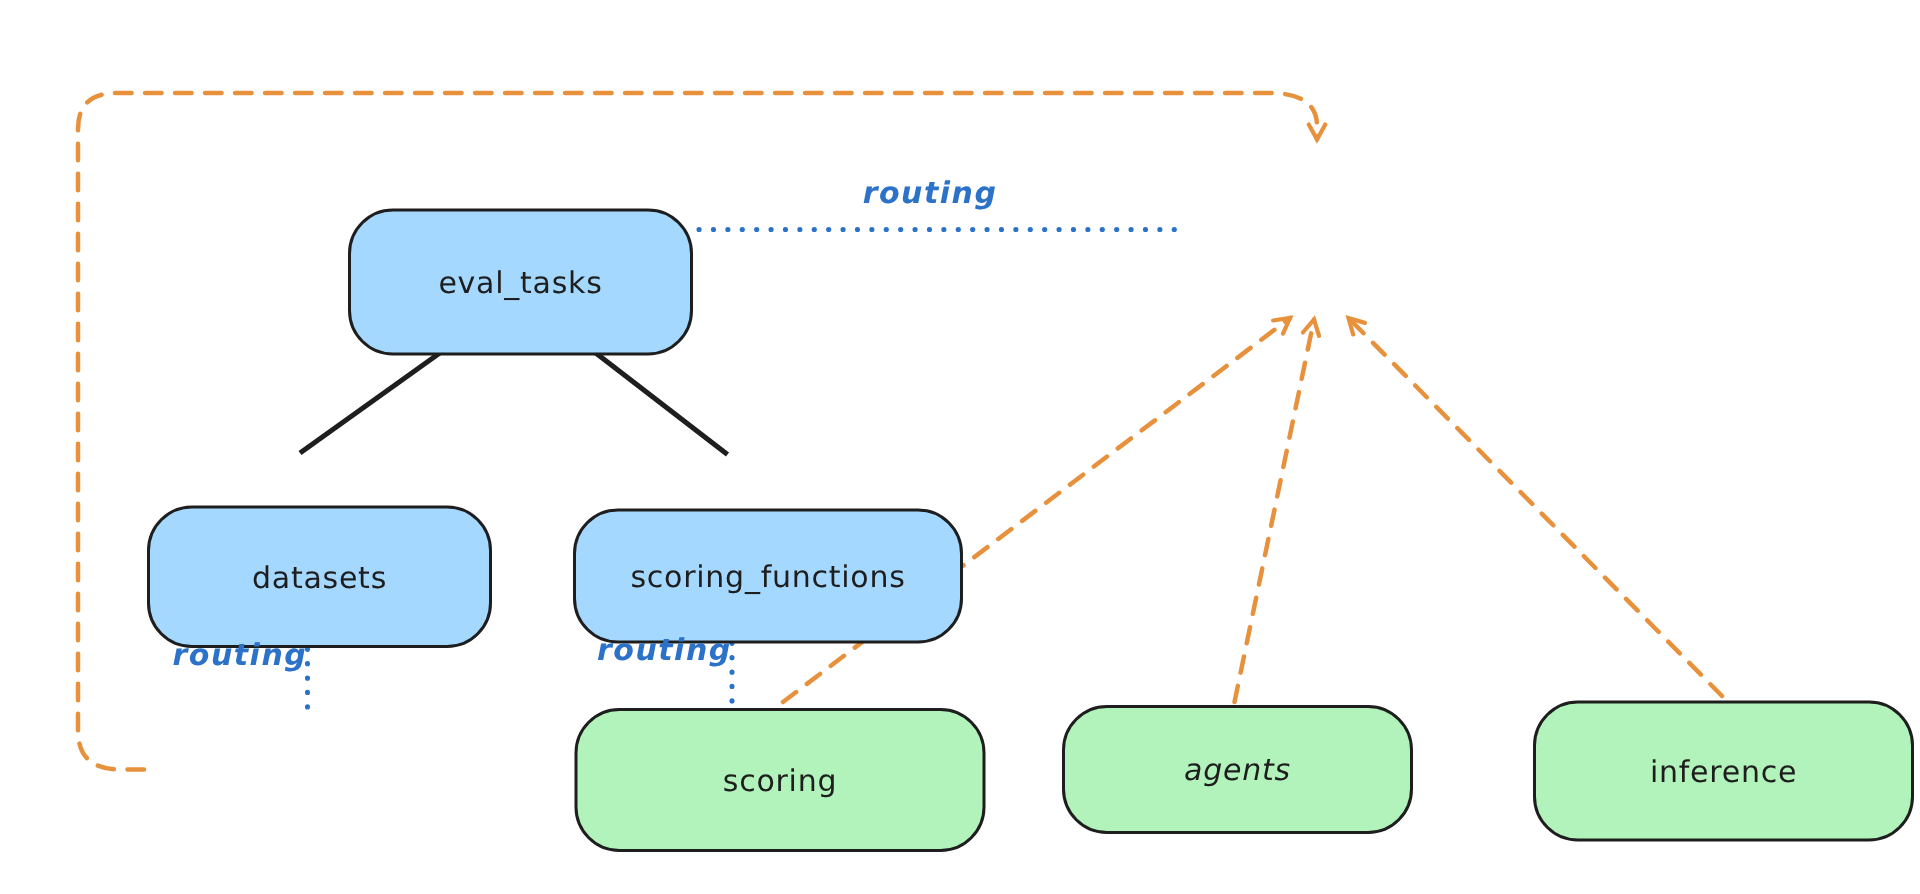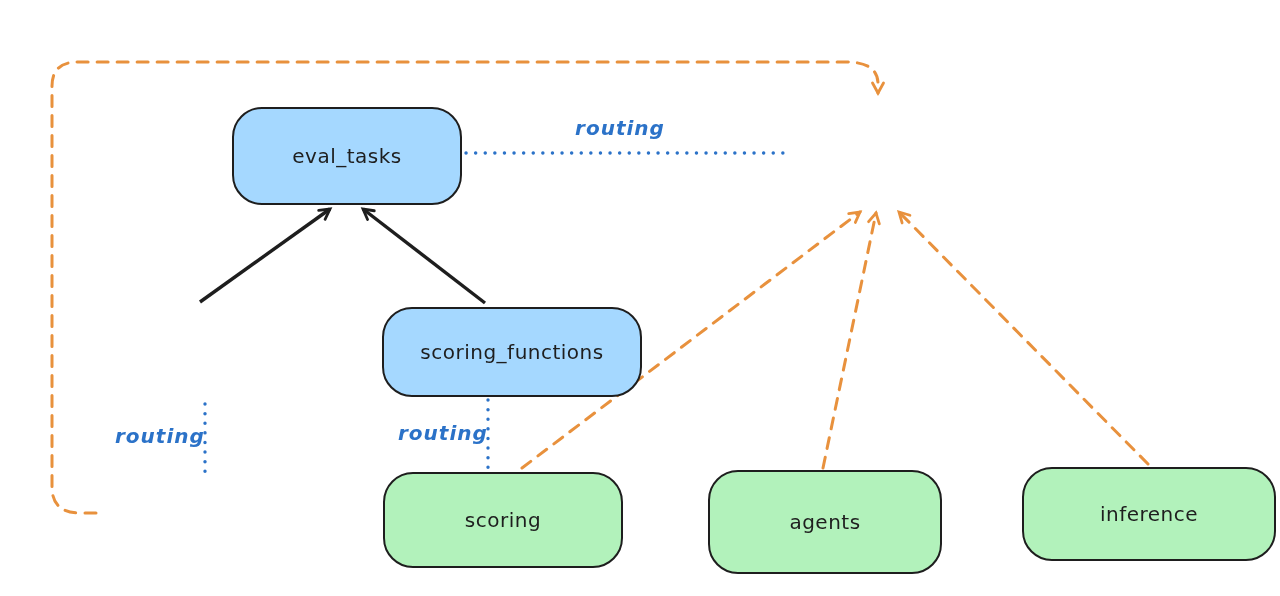--- a/index.html
+++ b/index.html
@@ -25,21 +25,21 @@
     display: flex;
     align-items: center;
     justify-content: center;
     border: 2.6px solid #1e1e1e;
     border-radius: 30px;
     font-size: 20px;
     color: #1e1e1e;
     letter-spacing: 0.5px;
     box-sizing: border-box;
   }
-  .node-blue  { background: #a5d8ff; }
+  .node-blue  { background: #a5d8ff; margin-top: 32px; }
   .node-green { background: #b2f2bb; }
 
   .edge-label {
     position: absolute;
     color: #2b72c8;
     font-size: 20px;
     font-weight: bold;
     letter-spacing: 1px;
     white-space: nowrap;
     font-style: italic;
@@ -71,31 +71,34 @@
     <path d="M522,468 L860,212" fill="none" stroke="#e8913d" stroke-width="3" stroke-linecap="round" stroke-dasharray="11 9" marker-end="url(#arrowOrange)"></path>
     <path d="M823,468 L876,213" fill="none" stroke="#e8913d" stroke-width="3" stroke-linecap="round" stroke-dasharray="11 9" marker-end="url(#arrowOrange)"></path>
     <path d="M1148,464 L899,212" fill="none" stroke="#e8913d" stroke-width="3" stroke-linecap="round" stroke-dasharray="11 9" marker-end="url(#arrowOrange)"></path>
   </svg>
 
   <div class="node node-blue" style="left:232px; top:107px; width:230px; height:98px;">
     <span>eval_tasks</span>
   </div>
 
 
+  <div class="node node-blue" style="left:98px; top:305px; width:230px; height:95px;">
+    <span>datasets</span>
+  </div>
 
   <div class="node node-blue" style="left:382px; top:307px; width:260px; height:90px;">
     <span>scoring_functions</span>
   </div>
 
 
-  <div class="node node-green" style="left:383px; top:472px; width:240px; height:96px;">
+  <div class="node node-green" style="left:383px; top:472px; width:274px; height:96px;">
     <span>scoring</span>
   </div>
 
-  <div class="node node-green" style="left:708px; top:470px; width:234px; height:104px;">
+  <div class="node node-green" style="left:708px; top:470px; width:234px; height:86px;font-style:italic;">
     <span>agents</span>
   </div>
 
   <div class="node node-green" style="left:1022px; top:467px; width:254px; height:94px;">
     <span>inference</span>
   </div>
 
   <div class="edge-label" style="left:560px; top:116px; width:120px; text-align:center;">routing</div>
 
   <div class="edge-label" style="left:115px; top:424px;">routing</div>

